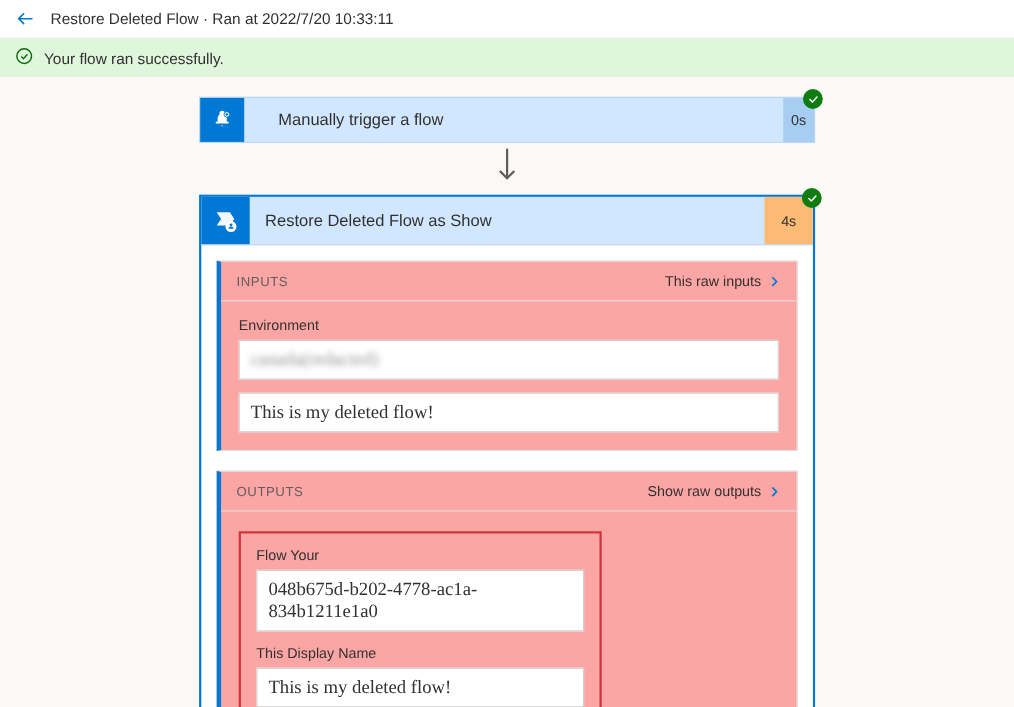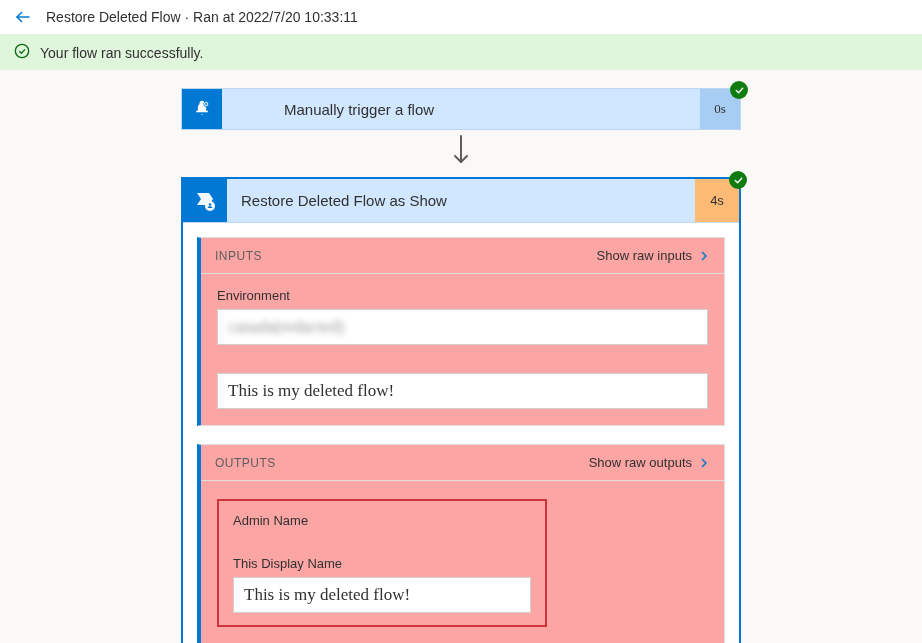--- a/index.html
+++ b/index.html
@@ -57,36 +57,34 @@
       width: 40px;
       height: 40px;
       background: #0078d4;
       display: flex;
       align-items: center;
       justify-content: center;
       flex-shrink: 0;
     }
     .trigger-title {
       flex: 1;
-      padding: 0 18px;
+      padding: 0 31px;
       display: flex;
       align-items: center;
       font-size: 15px;
       color: #323130;
-      margin-left: 44px;
     }
     .duration-box {
-      width: 40px;
+      width: 28px;
       background: #a7cdf3;
       display: flex;
       align-items: center;
       justify-content: center;
       font-size: 13px;
       color: #323130;
-      font-family: Liberation Serif, serif;
     }
     .checkmark-badge {
       position: absolute;
       top: -8px;
       right: -8px;
       width: 18px;
       height: 18px;
       background: #107c10;
       border-radius: 50%;
       display: flex;
@@ -160,21 +158,21 @@
       display: inline-flex;
       align-items: center;
       gap: 6px;
       color: #323130;
       font-size: 13px;
       cursor: pointer;
     }
     .show-raw svg { color: #0078d4; }
 
     .section-body { padding: 14px 16px 16px 16px; }
-    .field { margin-bottom: 28px; }
+    .field { margin-bottom: 12px; }
     .field:last-child { margin-bottom: 0; }
     .field-label {
       font-size: 13px;
       color: #323130;
       margin-bottom: 6px;
     }
     .field-value {
       border: 1px solid #d2d0ce;
       padding: 7px 10px;
       font-family: Liberation Serif, serif;
@@ -273,21 +271,21 @@
       <div class="action-title">Restore Deleted Flow as Show</div>
       <div class="action-duration">4s</div>
     </div>
 
     <div class="action-body">
 
       <div class="section">
         <div class="section-hdr">
           <span class="section-title">Inputs</span>
           <span class="show-raw">
-            <span>Show raw inputs</span>
+            <span>This raw inputs</span>
             <svg width="12" height="12" viewBox="0 0 24 24" fill="none" stroke="currentColor" stroke-width="3" stroke-linecap="round" stroke-linejoin="round">
                 <polyline points="9 5 16 12 9 19"></polyline>
               </svg>
           </span>
         </div>
         <div class="section-body">
           <div class="field">
             <div class="field-label">Environment</div>
             <div class="field-value blurred">canada(redacted)</div>
           </div>
@@ -303,21 +301,22 @@
           <span class="show-raw">
             <span>Show raw outputs</span>
             <svg width="12" height="12" viewBox="0 0 24 24" fill="none" stroke="currentColor" stroke-width="3" stroke-linecap="round" stroke-linejoin="round">
                 <polyline points="9 5 16 12 9 19"></polyline>
               </svg>
           </span>
         </div>
         <div class="section-body">
           <div class="outputs-highlight">
             <div class="field">
-              <div class="field-label">Admin Name</div>
+              <div class="field-label">Flow Your</div>
+              <div class="field-value">048b675d-b202-4778-ac1a-834b1211e1a0</div>
             </div>
             <div class="field">
               <div class="field-label">This Display Name</div>
               <div class="field-value">This is my deleted flow!</div>
             </div>
           </div>
         </div>
       </div>
 
     </div>

